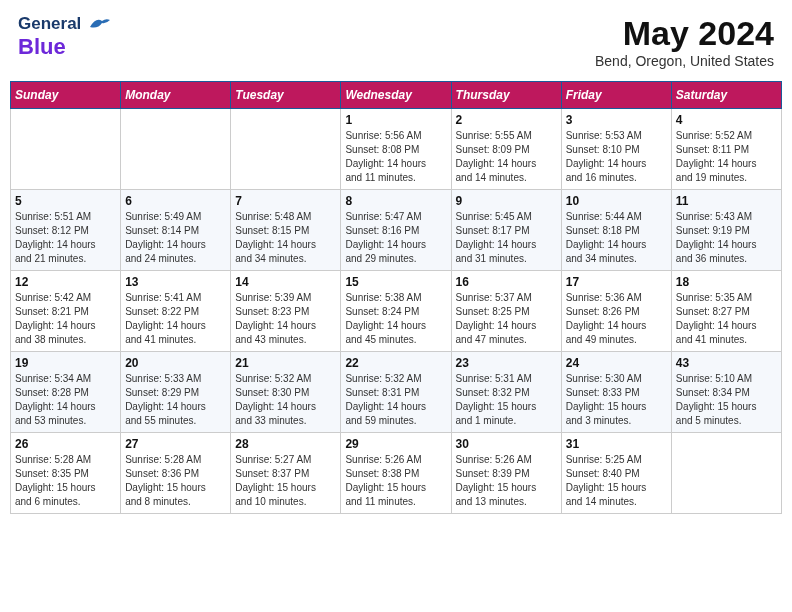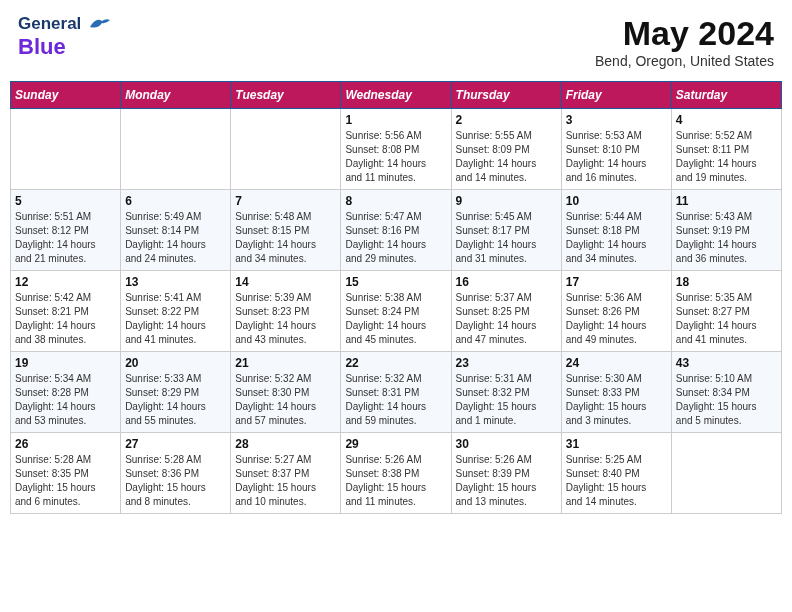--- a/index.html
+++ b/index.html
@@ -295,21 +295,21 @@
             <div>Daylight: 14 hours</div>
             <div>and 55 minutes.</div>
           </div>
         </td>
         <td>
           <div class="day-number">21</div>
           <div class="day-info">
             <div>Sunrise: 5:32 AM</div>
             <div>Sunset: 8:30 PM</div>
             <div>Daylight: 14 hours</div>
-            <div>and 57 minutes.</div>
+            <div>and 33 minutes.</div>
           </div>
         </td>
         <td>
           <div class="day-number">22</div>
           <div class="day-info">
             <div>Sunrise: 5:32 AM</div>
             <div>Sunset: 8:31 PM</div>
             <div>Daylight: 14 hours</div>
             <div>and 59 minutes.</div>
           </div>

